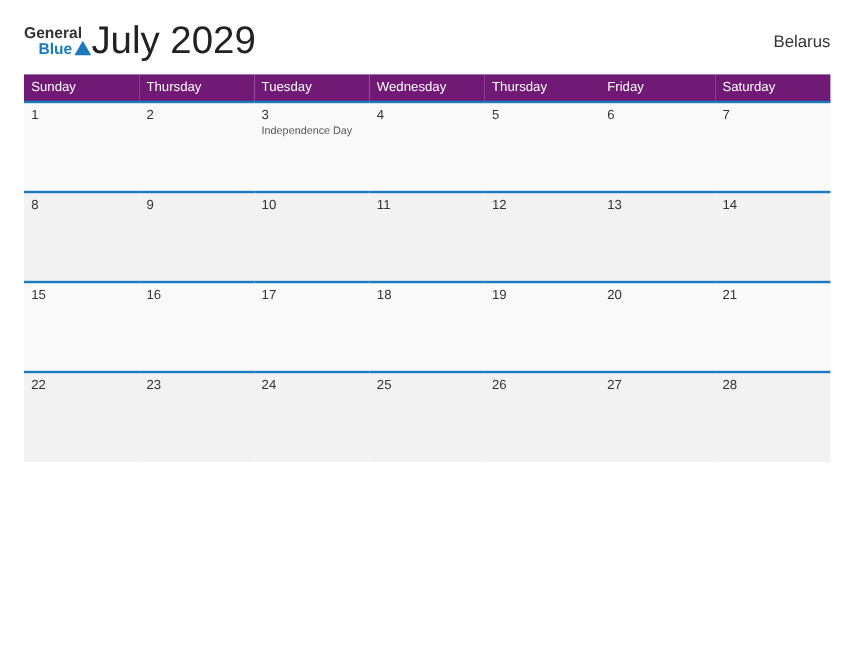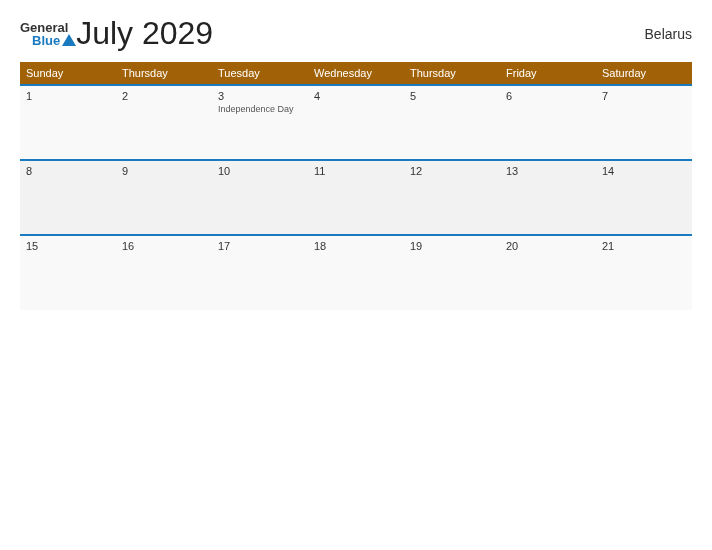--- a/index.html
+++ b/index.html
@@ -61,21 +61,21 @@
     .country {
       font-size: 14px;
       color: #333;
       font-weight: normal;
     }
     .calendar-table {
       width: 100%;
       border-collapse: collapse;
     }
     .calendar-table thead tr {
-      background-color: #a16207;
+      background-color: #701a75;
     }
     .calendar-table thead th {
       color: #fff;
       font-size: 11px;
       font-weight: normal;
       padding: 5px 6px;
       text-align: left;
       border: none;
     }
     .calendar-table tbody tr {
@@ -199,15 +199,38 @@
           <td>
             <span class="day-number">19</span>
           </td>
           <td>
             <span class="day-number">20</span>
           </td>
           <td>
             <span class="day-number">21</span>
           </td>
         </tr>
+        <tr>
+          <td>
+            <span class="day-number">22</span>
+          </td>
+          <td>
+            <span class="day-number">23</span>
+          </td>
+          <td>
+            <span class="day-number">24</span>
+          </td>
+          <td>
+            <span class="day-number">25</span>
+          </td>
+          <td>
+            <span class="day-number">26</span>
+          </td>
+          <td>
+            <span class="day-number">27</span>
+          </td>
+          <td>
+            <span class="day-number">28</span>
+          </td>
+        </tr>
       </tbody>
   </table>
 </div>
 
 </body></html>

